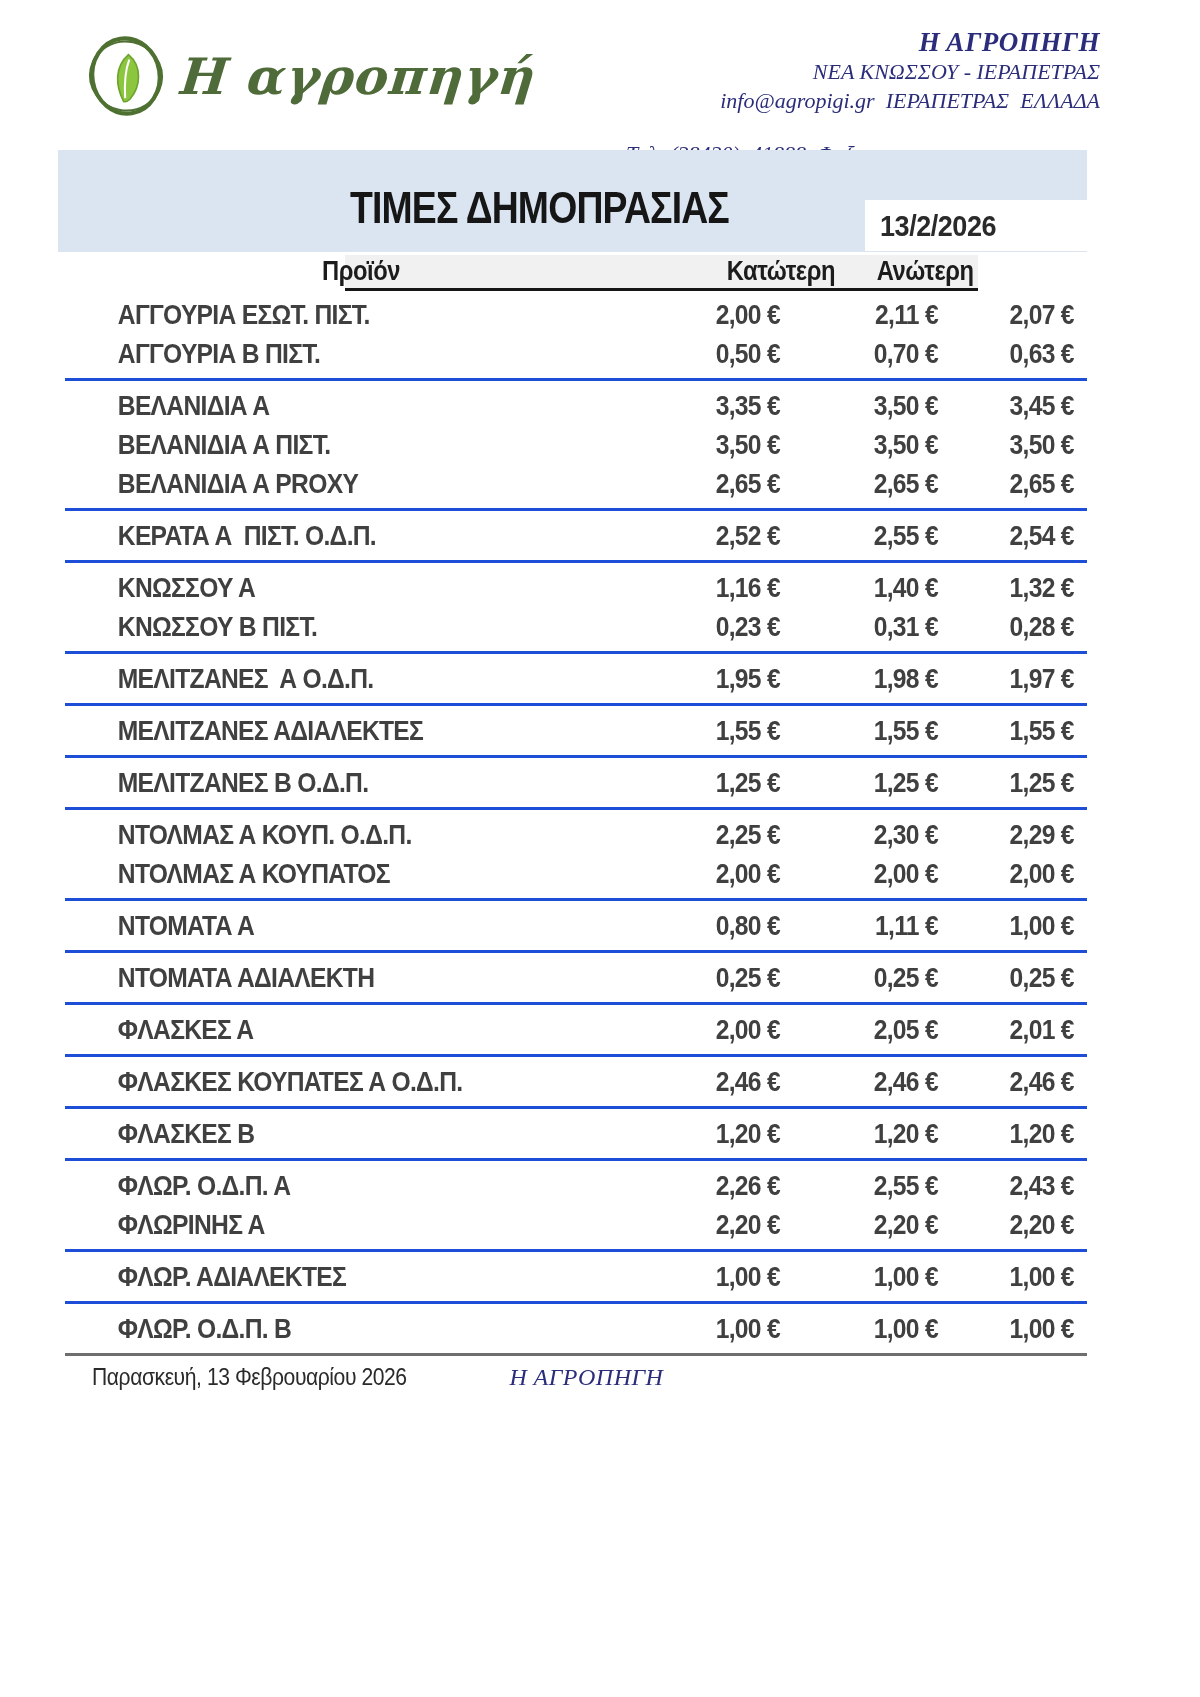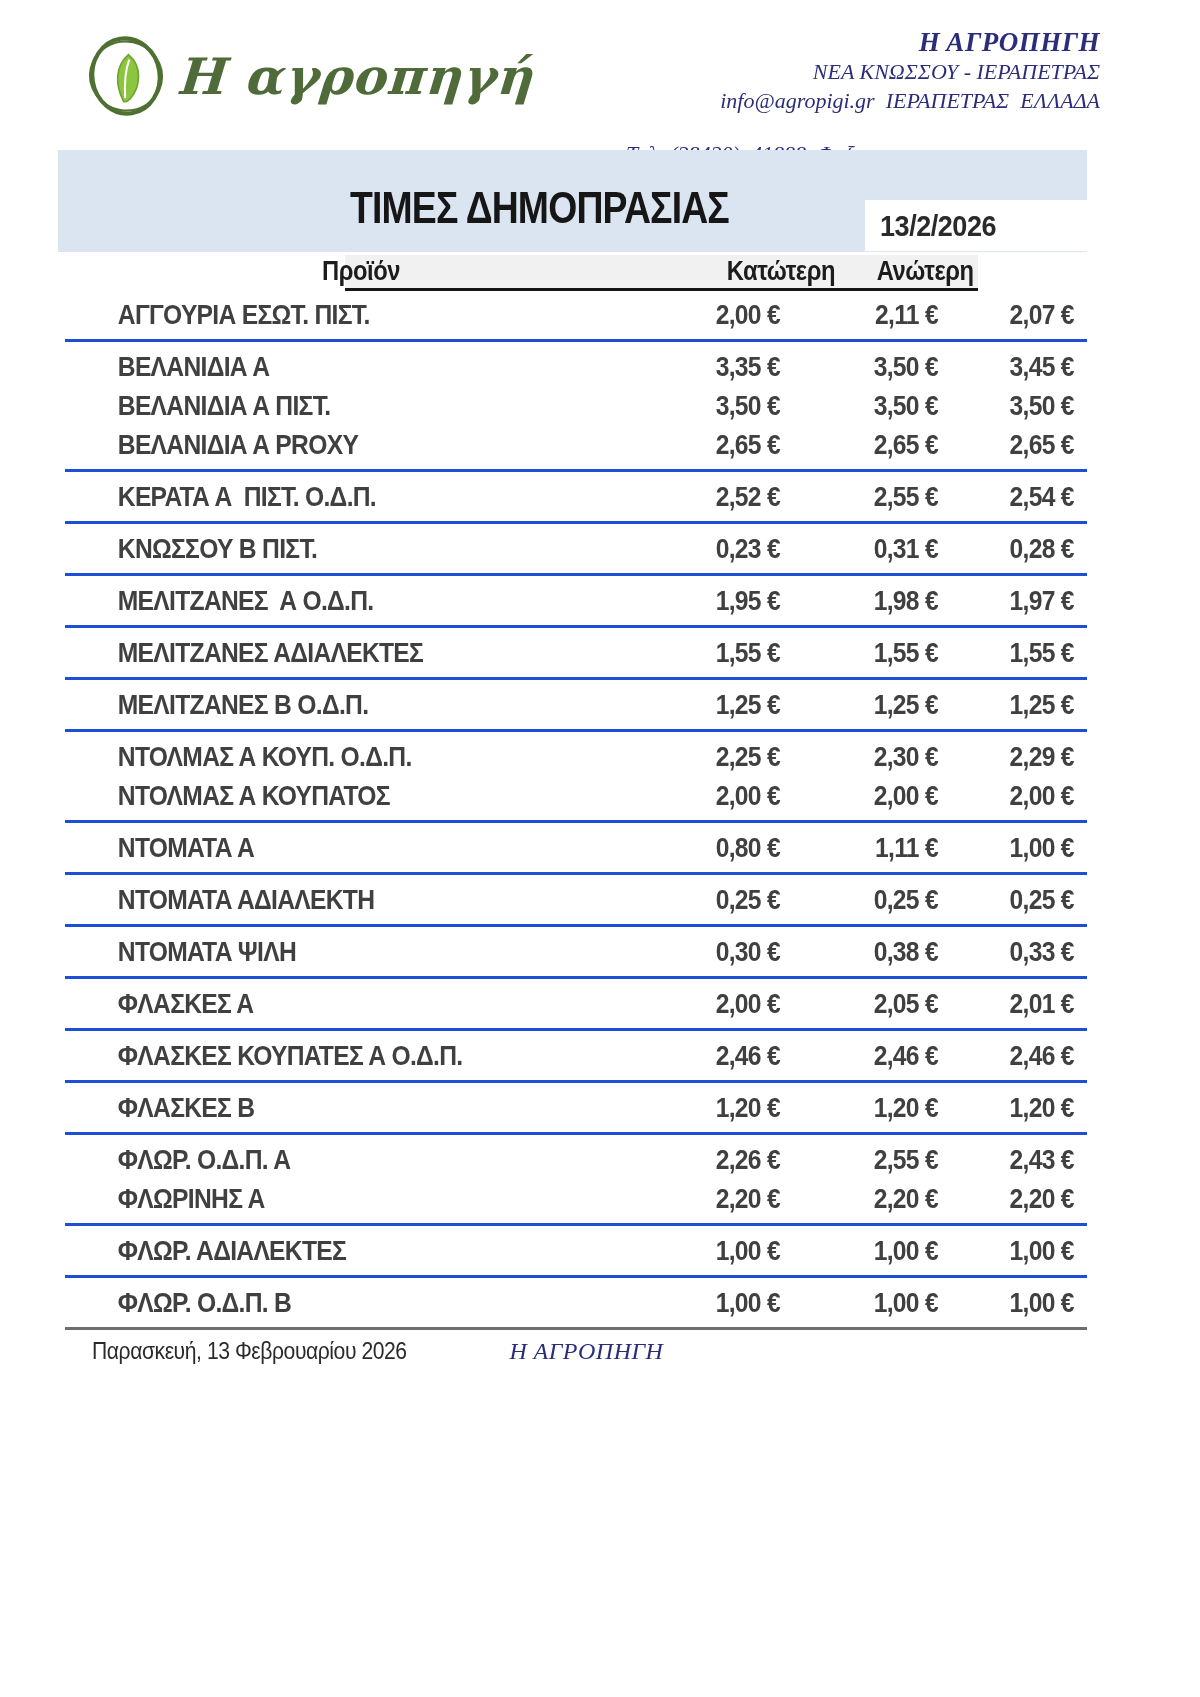--- a/index.html
+++ b/index.html
@@ -116,20 +116,26 @@
 
       <div class="tbody">
 
         <div class="group">
           <div class="row">
             <span class="c-name pre">ΑΓΓΟΥΡΙΑ ΕΣΩΤ. ΠΙΣΤ.</span>
             <span class="c-low">2,00 €</span>
             <span class="c-high">2,11 €</span>
             <span class="c-avg">2,07 €</span>
           </div>
+          <div class="row">
+            <span class="c-name pre">ΑΓΓΟΥΡΙΑ Β ΠΙΣΤ.</span>
+            <span class="c-low">0,50 €</span>
+            <span class="c-high">0,70 €</span>
+            <span class="c-avg">0,63 €</span>
+          </div>
         </div>
 
         <div class="group">
           <div class="row">
             <span class="c-name pre">ΒΕΛΑΝΙΔΙΑ Α</span>
             <span class="c-low">3,35 €</span>
             <span class="c-high">3,50 €</span>
             <span class="c-avg">3,45 €</span>
           </div>
           <div class="row">
@@ -150,20 +156,26 @@
           <div class="row">
             <span class="c-name pre">ΚΕΡΑΤΑ Α  ΠΙΣΤ. Ο.Δ.Π.</span>
             <span class="c-low">2,52 €</span>
             <span class="c-high">2,55 €</span>
             <span class="c-avg">2,54 €</span>
           </div>
         </div>
 
         <div class="group">
           <div class="row">
+            <span class="c-name pre">ΚΝΩΣΣΟΥ Α</span>
+            <span class="c-low">1,16 €</span>
+            <span class="c-high">1,40 €</span>
+            <span class="c-avg">1,32 €</span>
+          </div>
+          <div class="row">
             <span class="c-name pre">ΚΝΩΣΣΟΥ Β ΠΙΣΤ.</span>
             <span class="c-low">0,23 €</span>
             <span class="c-high">0,31 €</span>
             <span class="c-avg">0,28 €</span>
           </div>
         </div>
 
         <div class="group">
           <div class="row">
             <span class="c-name pre">ΜΕΛΙΤΖΑΝΕΣ  Α Ο.Δ.Π.</span>
@@ -217,28 +229,20 @@
 
         <div class="group">
           <div class="row">
             <span class="c-name pre">ΝΤΟΜΑΤΑ ΑΔΙΑΛΕΚΤΗ</span>
             <span class="c-low">0,25 €</span>
             <span class="c-high">0,25 €</span>
             <span class="c-avg">0,25 €</span>
           </div>
         </div>
 
-        <div class="group">
-          <div class="row">
-            <span class="c-name pre">ΝΤΟΜΑΤΑ ΨΙΛΗ</span>
-            <span class="c-low">0,30 €</span>
-            <span class="c-high">0,38 €</span>
-            <span class="c-avg">0,33 €</span>
-          </div>
-        </div>
 
         <div class="group">
           <div class="row">
             <span class="c-name pre">ΦΛΑΣΚΕΣ Α</span>
             <span class="c-low">2,00 €</span>
             <span class="c-high">2,05 €</span>
             <span class="c-avg">2,01 €</span>
           </div>
         </div>
 

